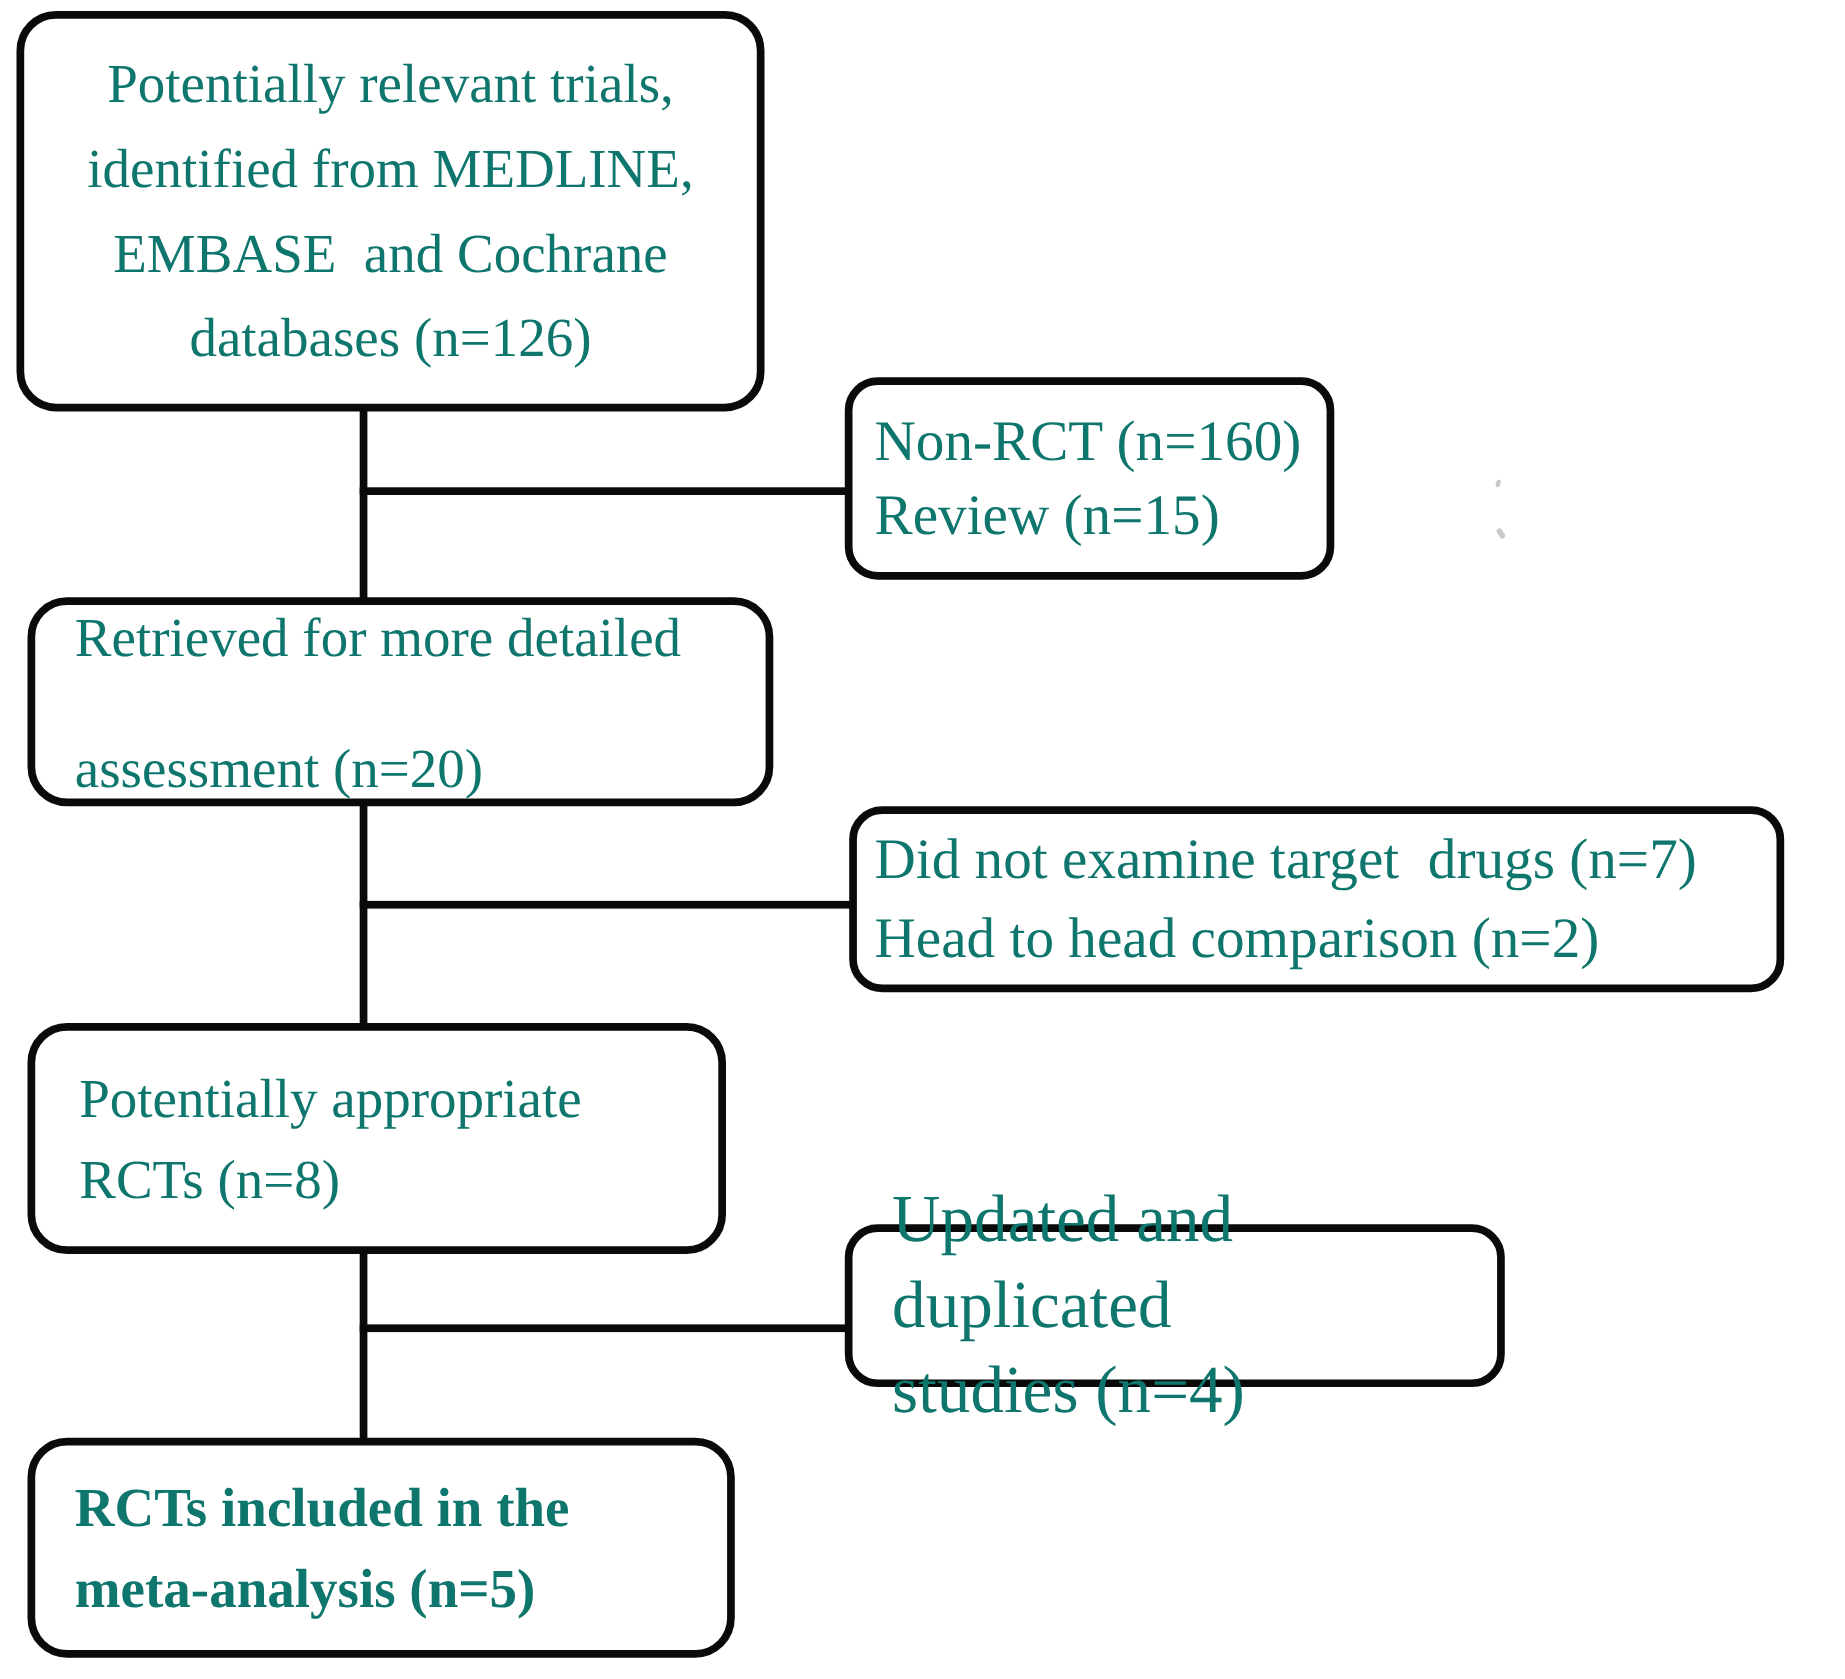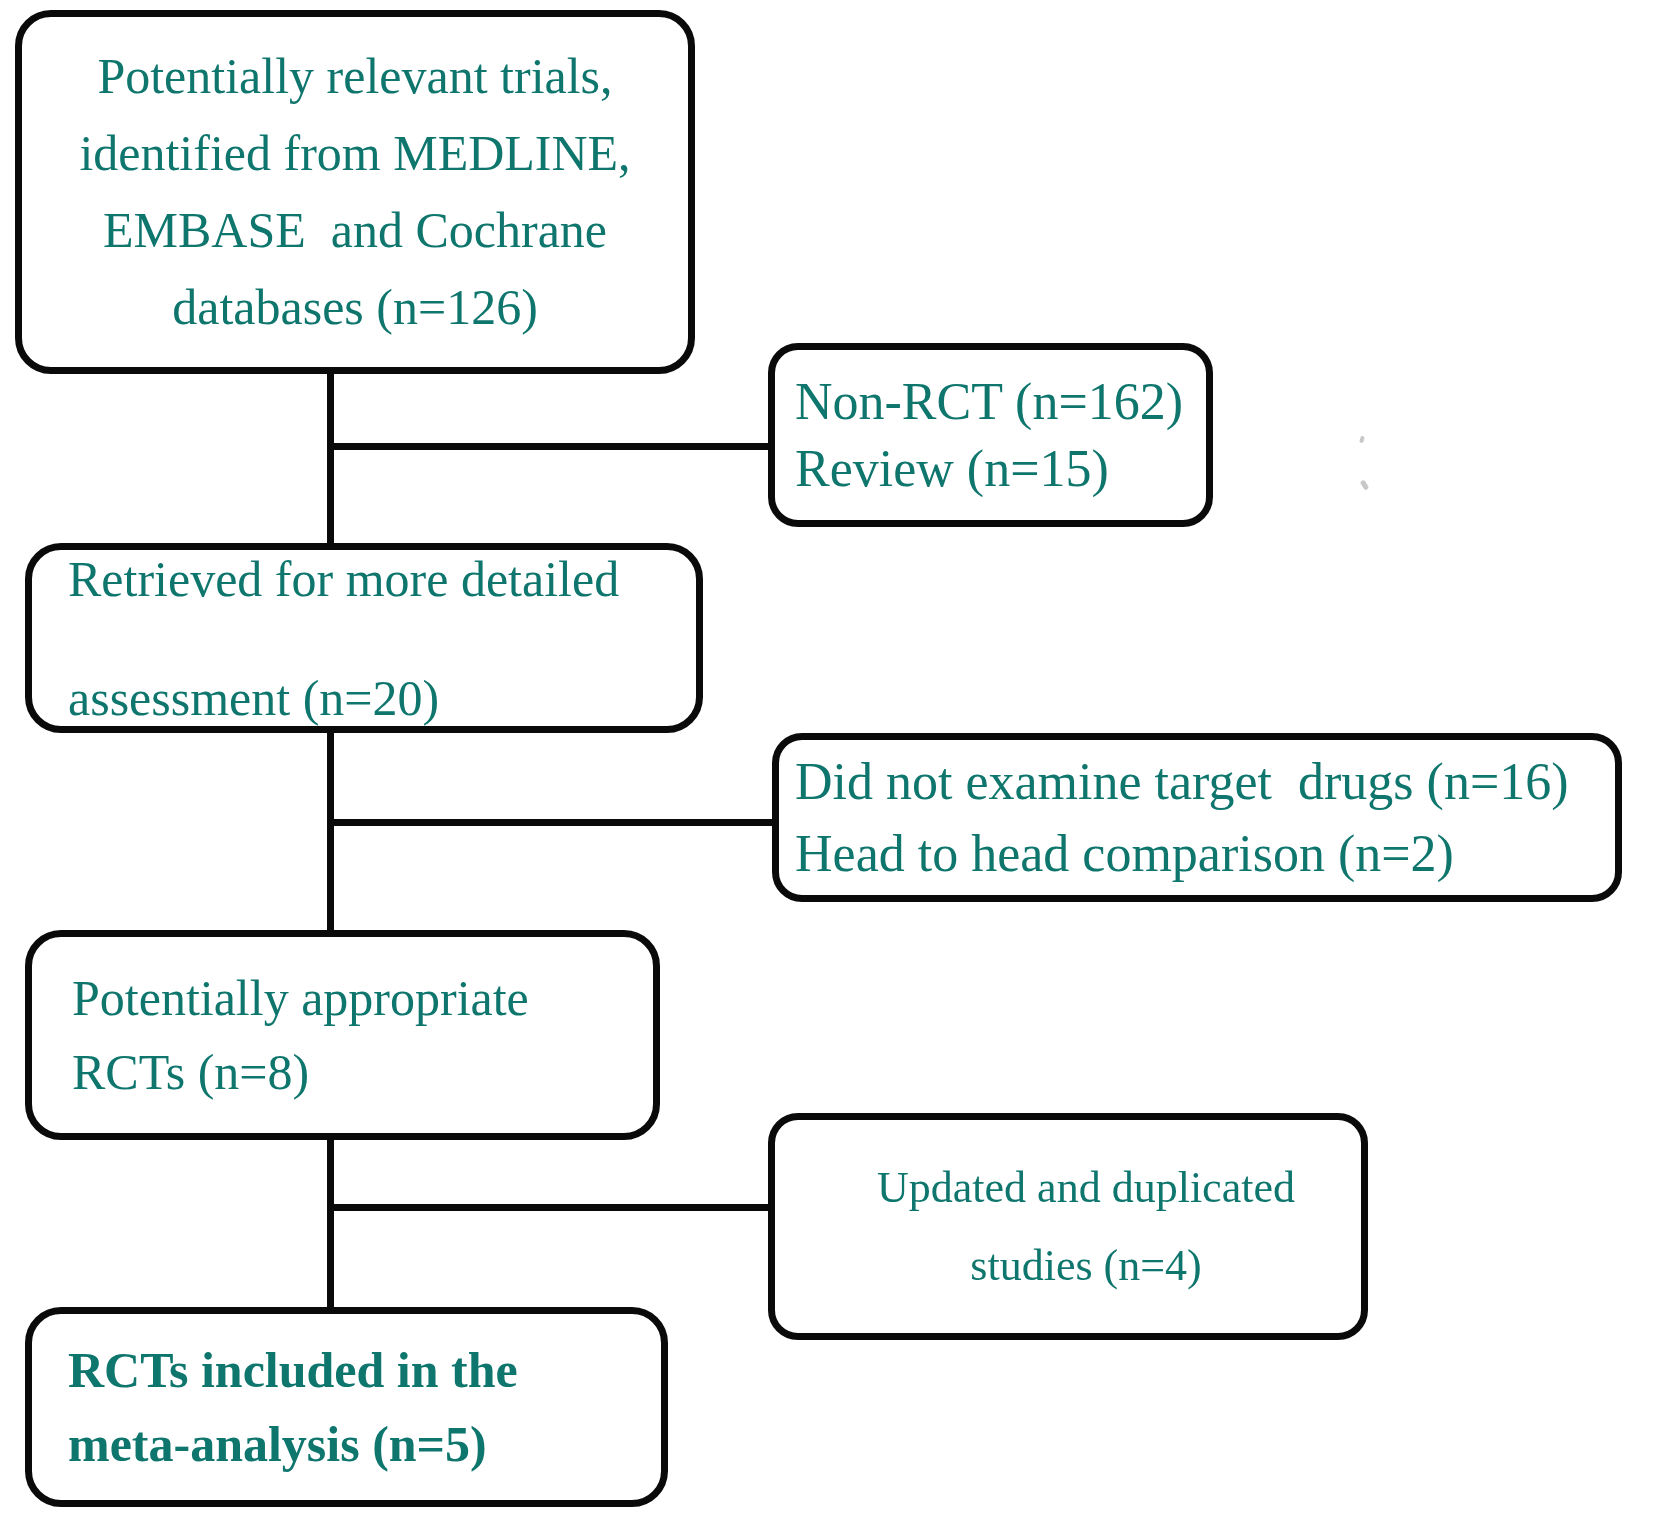--- a/index.html
+++ b/index.html
@@ -33,23 +33,23 @@
   #box-excluded1  { left: 768px; top: 343px;  width: 445px; height: 184px;
                     padding-left: 20px; font-size: 52px; line-height: 67px;
                     border-radius: 30px; }
   #box-retrieved  { left: 25px;  top: 543px;  width: 678px; height: 190px;
                     padding-left: 36px; font-size: 50px; line-height: 74px; gap: 45px; }
   #box-excluded2  { left: 772px; top: 733px;  width: 850px; height: 169px;
                     padding-left: 16px; font-size: 52px; line-height: 72px;
                     border-radius: 30px; }
   #box-appropriate{ left: 25px;  top: 930px;  width: 635px; height: 210px;
                     padding-left: 40px; font-size: 50px; line-height: 74px; }
-  #box-excluded3  { left: 768px; top: 1113px; width: 600px; height: 227px;
-                    padding-left: 36px; font-size: 44px; line-height: 78px;
-                    border-radius: 30px; align-items: center; }
+  #box-excluded3  { left: 768px; top: 1113px; width: 600px; height: 148px;
+                    padding-left: 36px; font-size: 61px; line-height: 78px;
+                    border-radius: 30px; }
   #box-included   { left: 25px;  top: 1307px; width: 643px; height: 200px;
                     padding-left: 36px; font-size: 50px; line-height: 74px; font-weight: bold; }
 
   
   #v1 { left: 327px; top: 372px;  width: 7px;   height: 173px; }
   #h1 { left: 327px; top: 443px;  width: 443px; height: 7px; }
   #v2 { left: 327px; top: 731px;  width: 7px;   height: 201px; }
   #h2 { left: 327px; top: 819px;  width: 447px; height: 7px; }
   #v3 { left: 327px; top: 1138px; width: 7px;   height: 171px; }
   #h3 { left: 327px; top: 1204px; width: 443px; height: 7px; }
@@ -72,31 +72,31 @@
   <div class="connector" id="h3"></div>
 
   <div class="node" id="box-identified">
     <span class="line">Potentially relevant trials,</span>
     <span class="line">identified from MEDLINE,</span>
     <span class="line">EMBASE  and Cochrane</span>
     <span class="line">databases (n=126)</span>
   </div>
 
   <div class="node" id="box-excluded1">
-    <span class="line">Non-RCT (n=162)</span>
+    <span class="line">Non-RCT (n=160)</span>
     <span class="line">Review (n=15)</span>
   </div>
 
   <div class="node" id="box-retrieved">
     <span class="line">Retrieved for more detailed</span>
     <span class="line">assessment (n=20)</span>
   </div>
 
   <div class="node" id="box-excluded2">
-    <span class="line">Did not examine target  drugs (n=16)</span>
+    <span class="line">Did not examine target  drugs (n=7)</span>
     <span class="line">Head to head comparison (n=2)</span>
   </div>
 
   <div class="node" id="box-appropriate">
     <span class="line">Potentially appropriate</span>
     <span class="line">RCTs (n=8)</span>
   </div>
 
   <div class="node" id="box-excluded3">
     <span class="line">Updated and duplicated</span>

